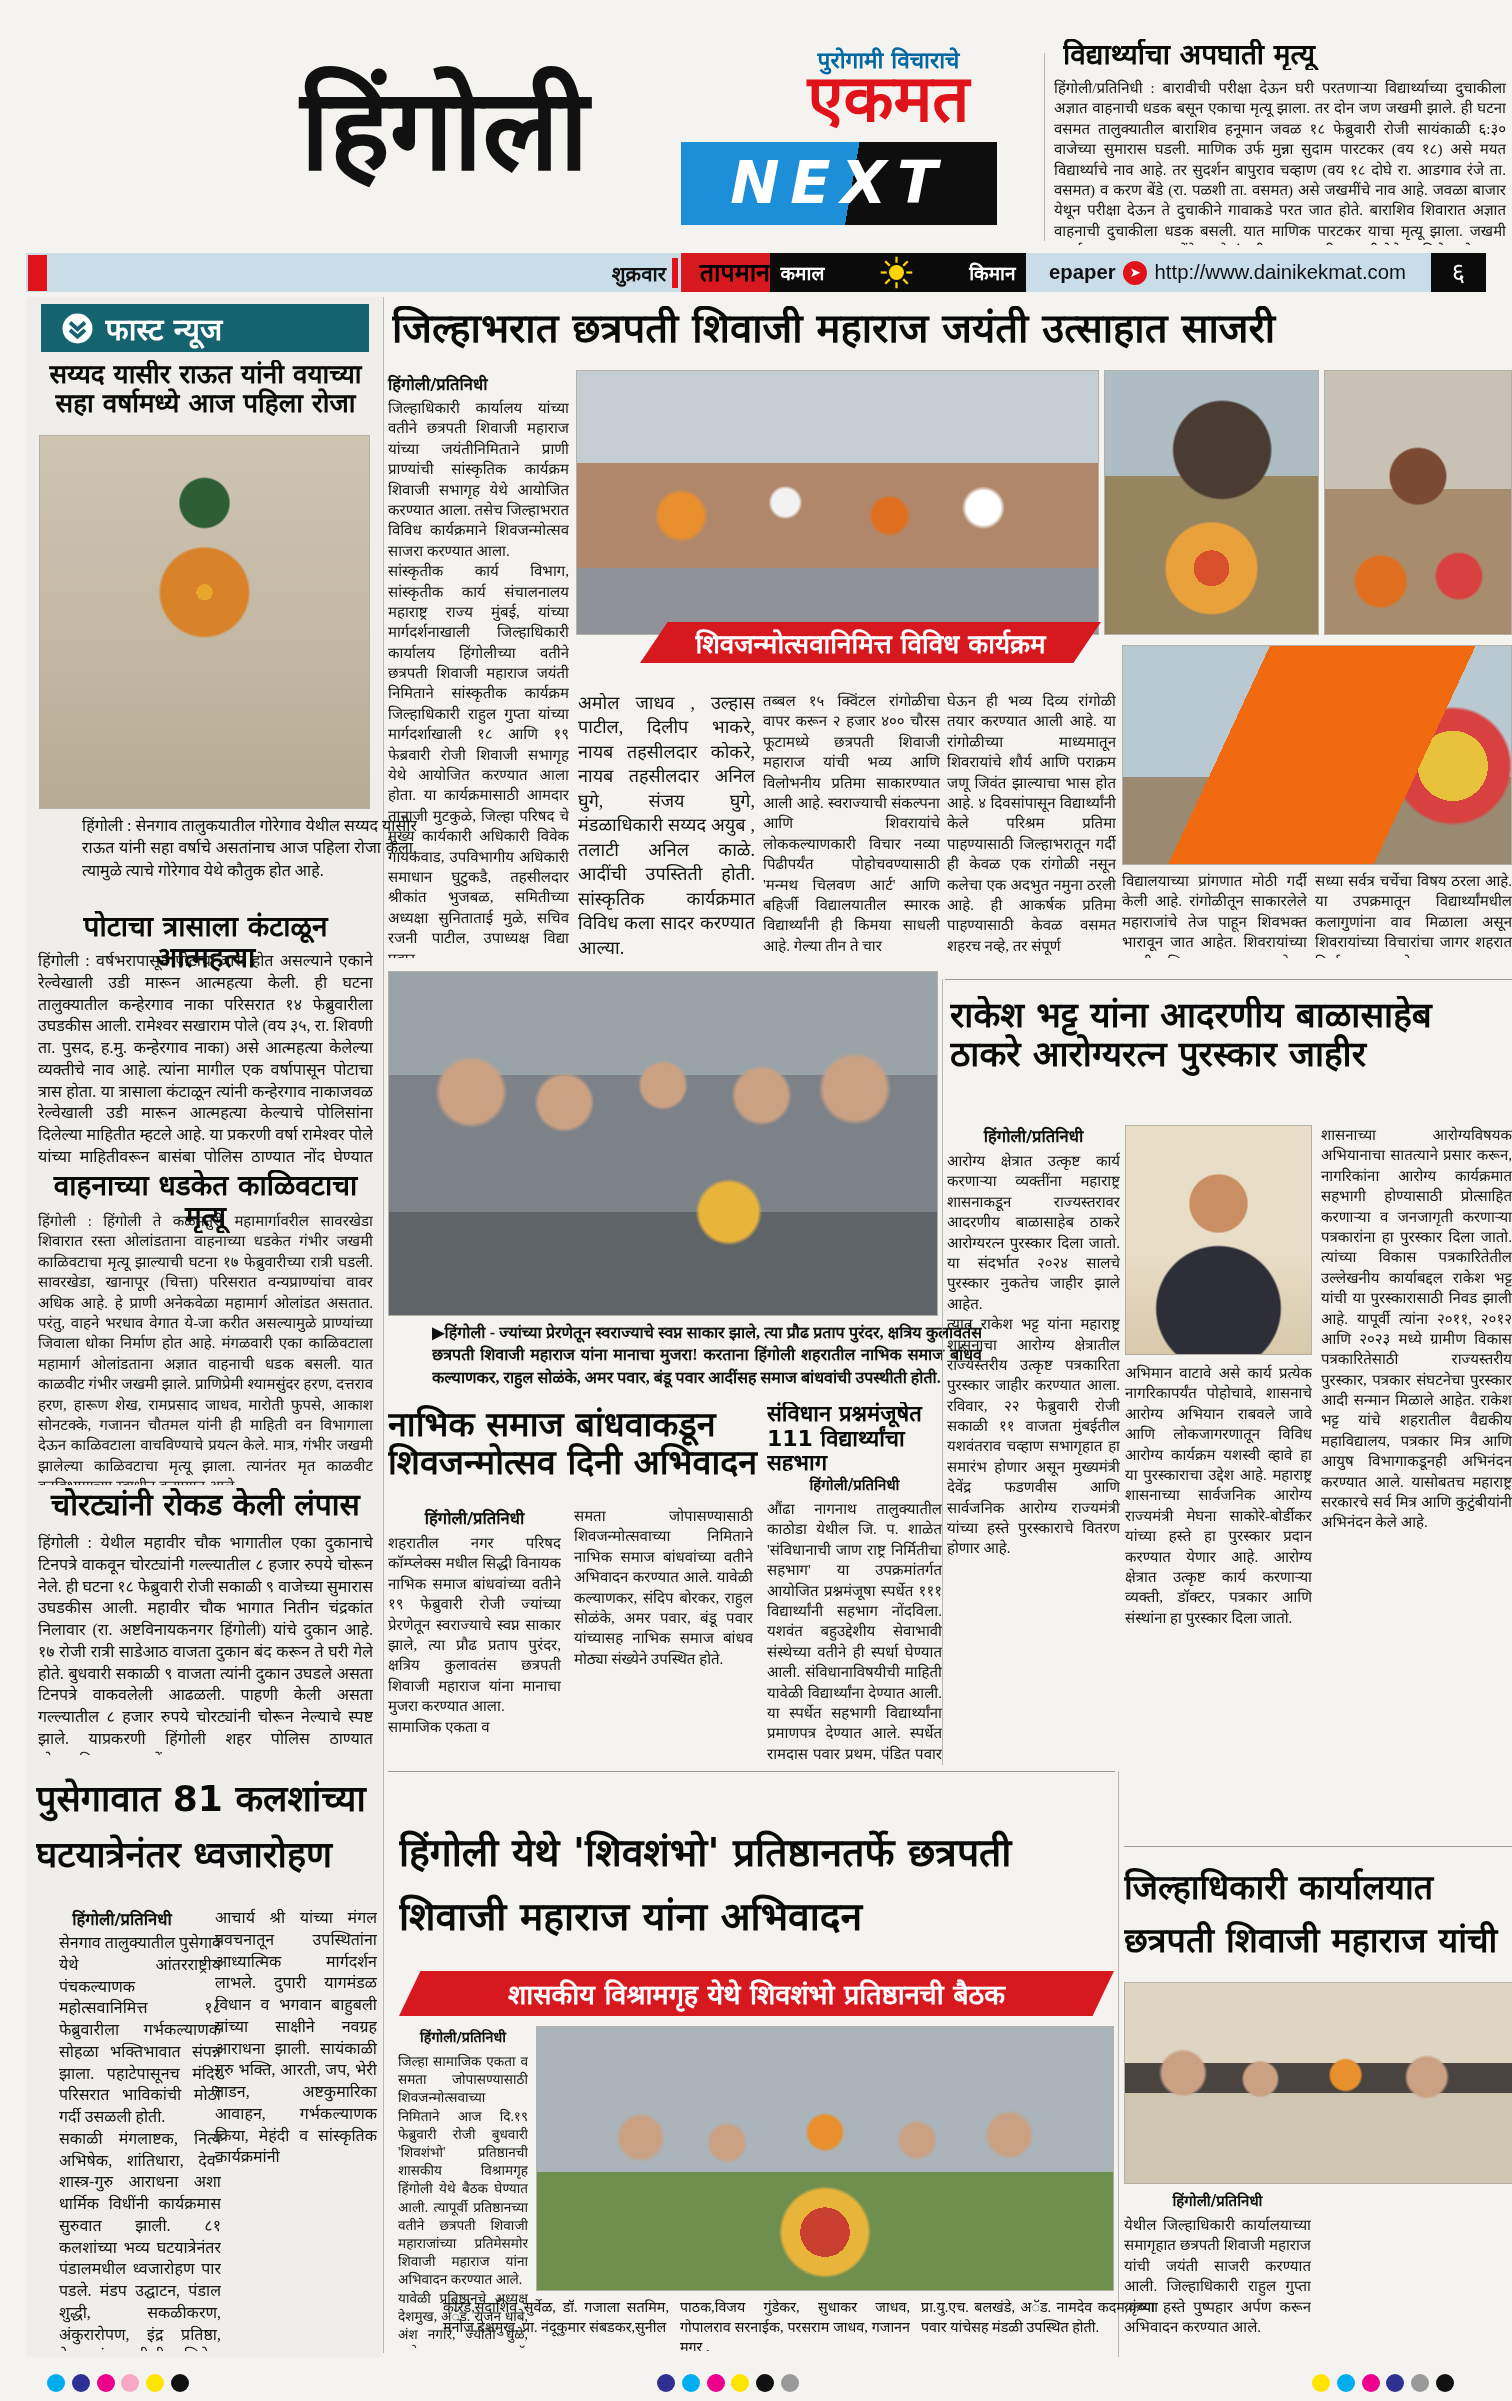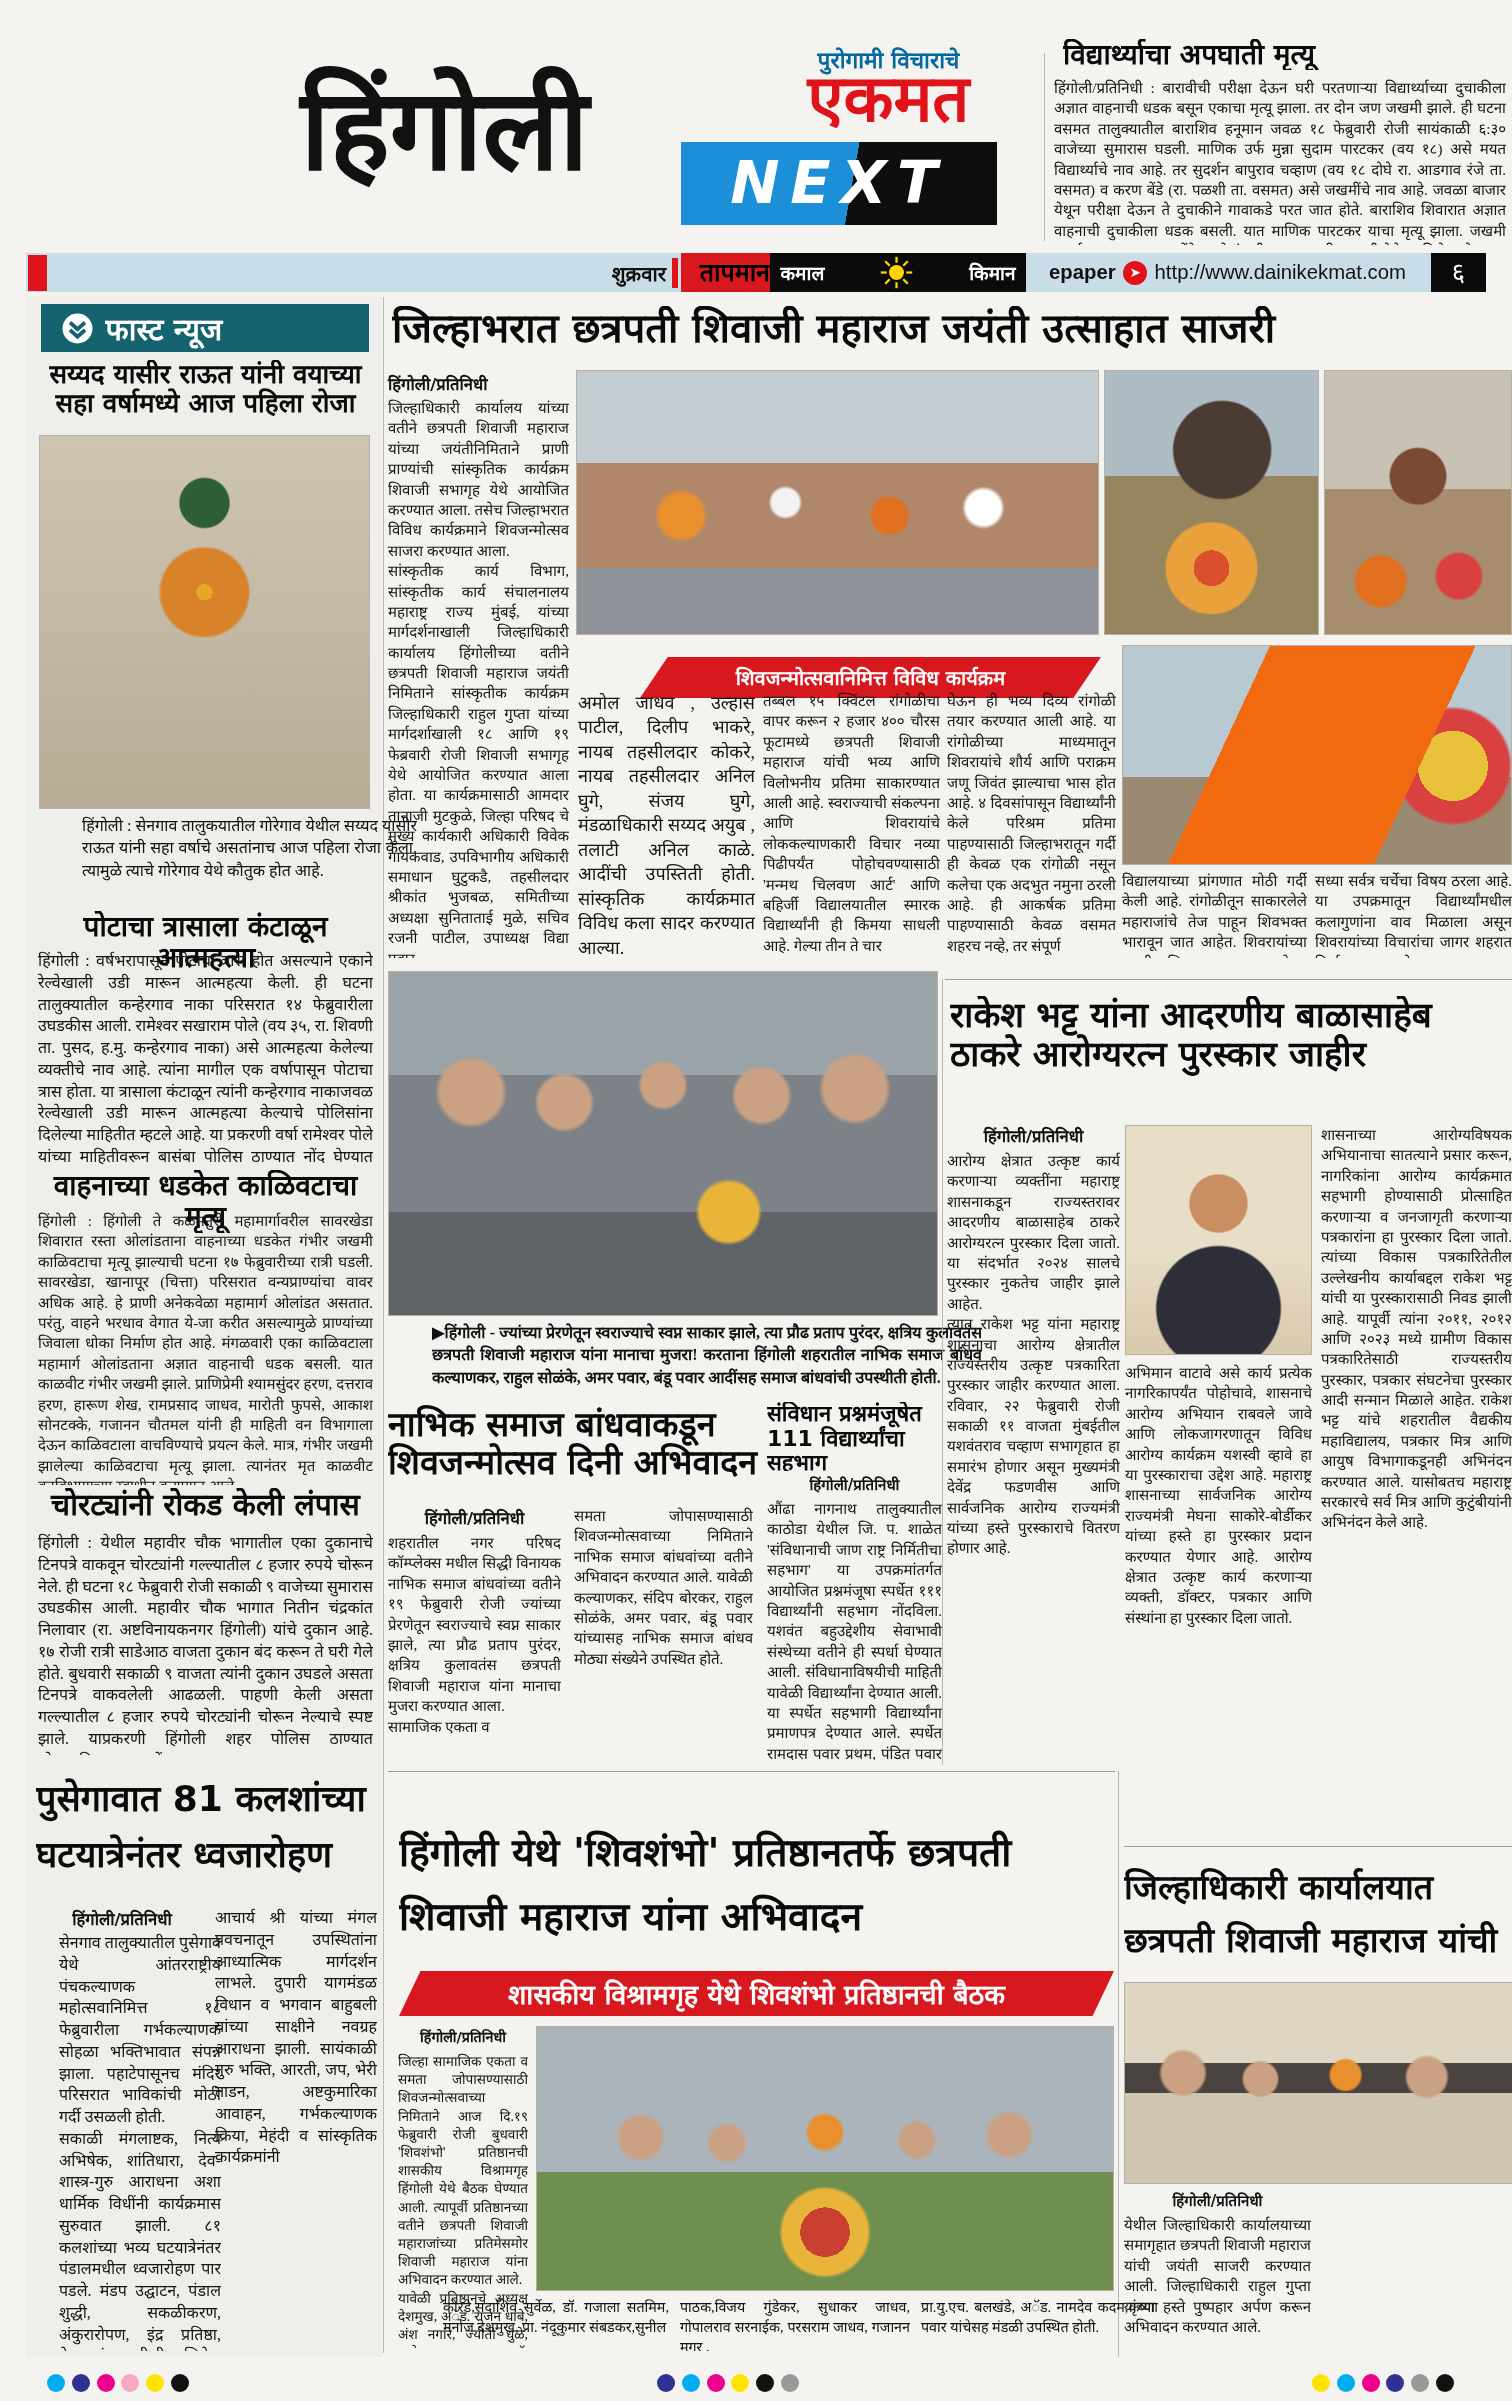--- a/index.html
+++ b/index.html
@@ -141,21 +141,21 @@
       radial-gradient(circle at 55% 30%, #4a3c33 0 22%, transparent 23%),
       radial-gradient(circle at 50% 75%, #d9512c 0 8%, #e9a13b 8% 20%, transparent 21%),
       linear-gradient(180deg,#aebcc4 0 40%, #96855f 40% 100%);"></div>
 
   <div class="abs photo" style="left:1324px;top:370px;width:188px;height:265px;background:
       radial-gradient(circle at 50% 40%, #7a4a33 0 15%, transparent 16%),
       radial-gradient(circle at 30% 80%, #e0701f 0 10%, transparent 11%),
       radial-gradient(circle at 72% 78%, #d94040 0 9%, transparent 10%),
       linear-gradient(180deg,#c8c2b4 0 45%, #a78d6d 45% 100%);"></div>
 
-  <div class="banner" style="left:640px;top:657px;width:461px;height:41px;font-size:20px;clip-path:polygon(6% 0,100% 0,94% 100%,0 100%);">
+  <div class="banner" style="left:640px;top:622px;width:461px;height:41px;font-size:26px;clip-path:polygon(6% 0,100% 0,94% 100%,0 100%);">
     <span>शिवजन्मोत्सवानिमित्त विविध कार्यक्रम</span>
   </div>
 
   <div class="abs body-text" style="left:578px;top:691px;width:177px;height:267px;font-size:18px;">अमोल जाधव , उल्हास पाटील, दिलीप भाकरे, नायब तहसीलदार कोकरे, नायब तहसीलदार अनिल घुगे, संजय घुगे, मंडळाधिकारी सय्यद अयुब , तलाटी अनिल काळे. आदींची उपस्तिती होती. सांस्कृतिक कार्यक्रमात विविध कला सादर करण्यात आल्या.
 वसमत येथील बहिर्जी स्मारक विद्यालयात शिवजन्मोत्सवाच्या पूर्वसंध्येला एक अनोखा कलाविष्कार पाहायला मिळाला. छत्रपती शिवाजी महाराज यांच्या</div>
   <div class="abs body-text" style="left:763px;top:691px;width:177px;height:267px;font-size:15px;">तब्बल १५ क्विंटल रांगोळीचा वापर करून २ हजार ४०० चौरस फूटामध्ये छत्रपती शिवाजी महाराज यांची भव्य आणि विलोभनीय प्रतिमा साकारण्यात आली आहे. स्वराज्याची संकल्पना आणि शिवरायांचे लोककल्याणकारी विचार नव्या पिढीपर्यंत पोहोचवण्यासाठी 'मन्मथ चिलवण आर्ट' आणि बहिर्जी विद्यालयातील स्मारक विद्यार्थ्यांनी ही किमया साधली आहे. गेल्या तीन ते चार</div>
   <div class="abs body-text" style="left:947px;top:691px;width:169px;height:267px;font-size:15px;">घेऊन ही भव्य दिव्य रांगोळी तयार करण्यात आली आहे. या रांगोळीच्या माध्यमातून शिवरायांचे शौर्य आणि पराक्रम जणू जिवंत झाल्याचा भास होत आहे. ४ दिवसांपासून विद्यार्थ्यांनी केले परिश्रम प्रतिमा पाहण्यासाठी जिल्हाभरातून गर्दी ही केवळ एक रांगोळी नसून कलेचा एक अदभुत नमुना ठरली आहे. ही आकर्षक प्रतिमा पाहण्यासाठी केवळ वसमत शहरच नव्हे, तर संपूर्ण</div>
 
   <div class="abs photo" style="left:1122px;top:645px;width:390px;height:220px;background:
       linear-gradient(115deg, transparent 0 30%, #f26a10 30% 72%, transparent 72%),

